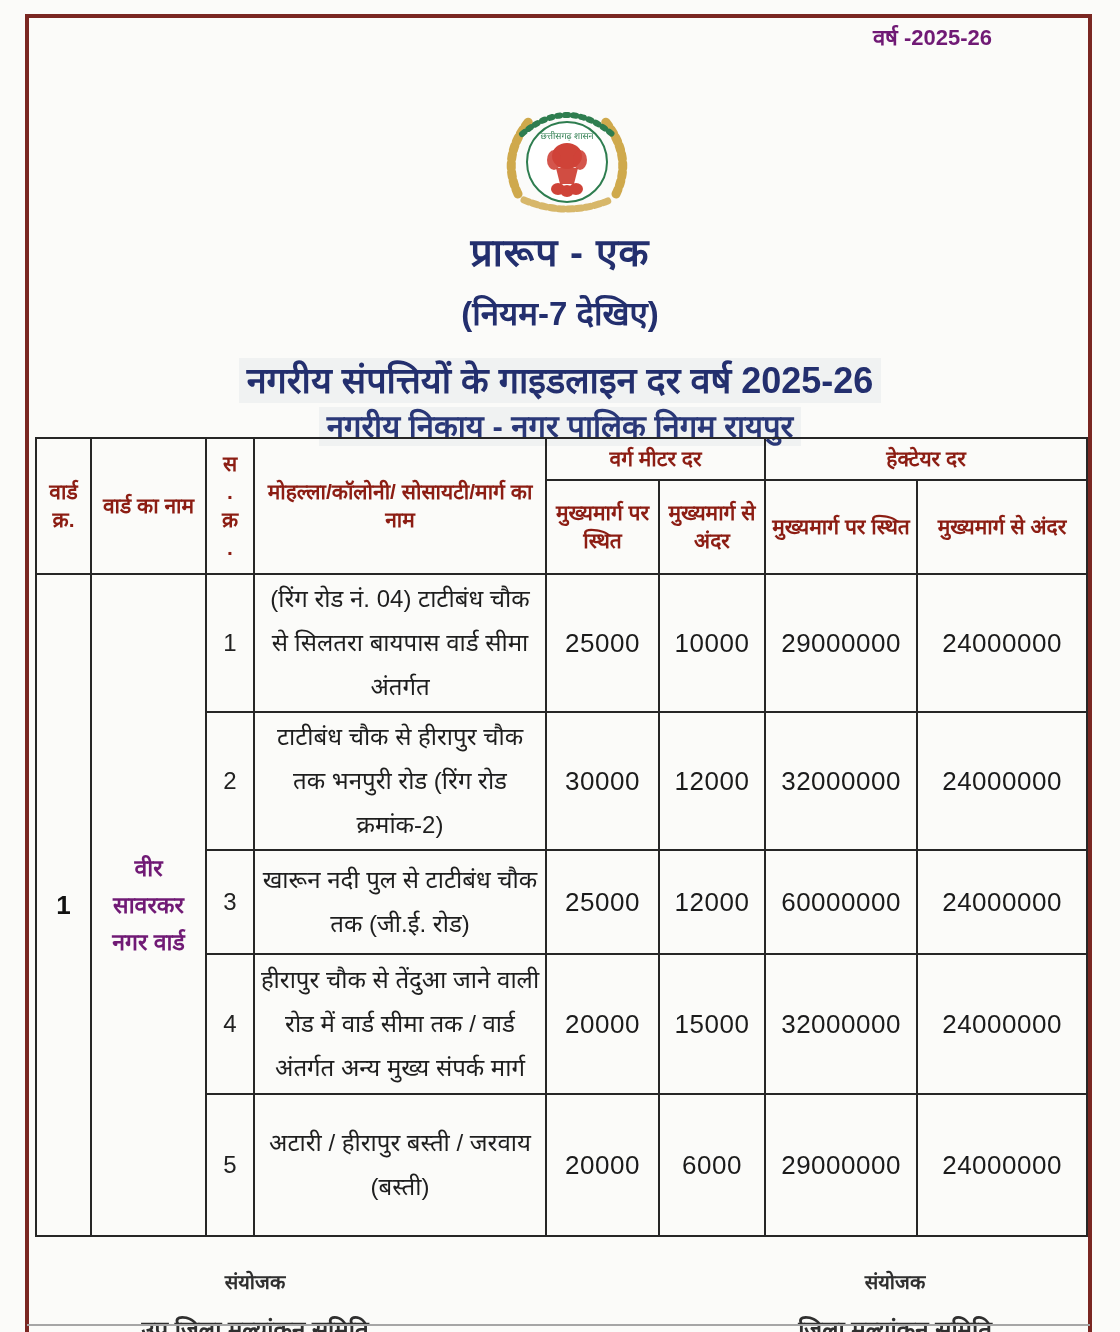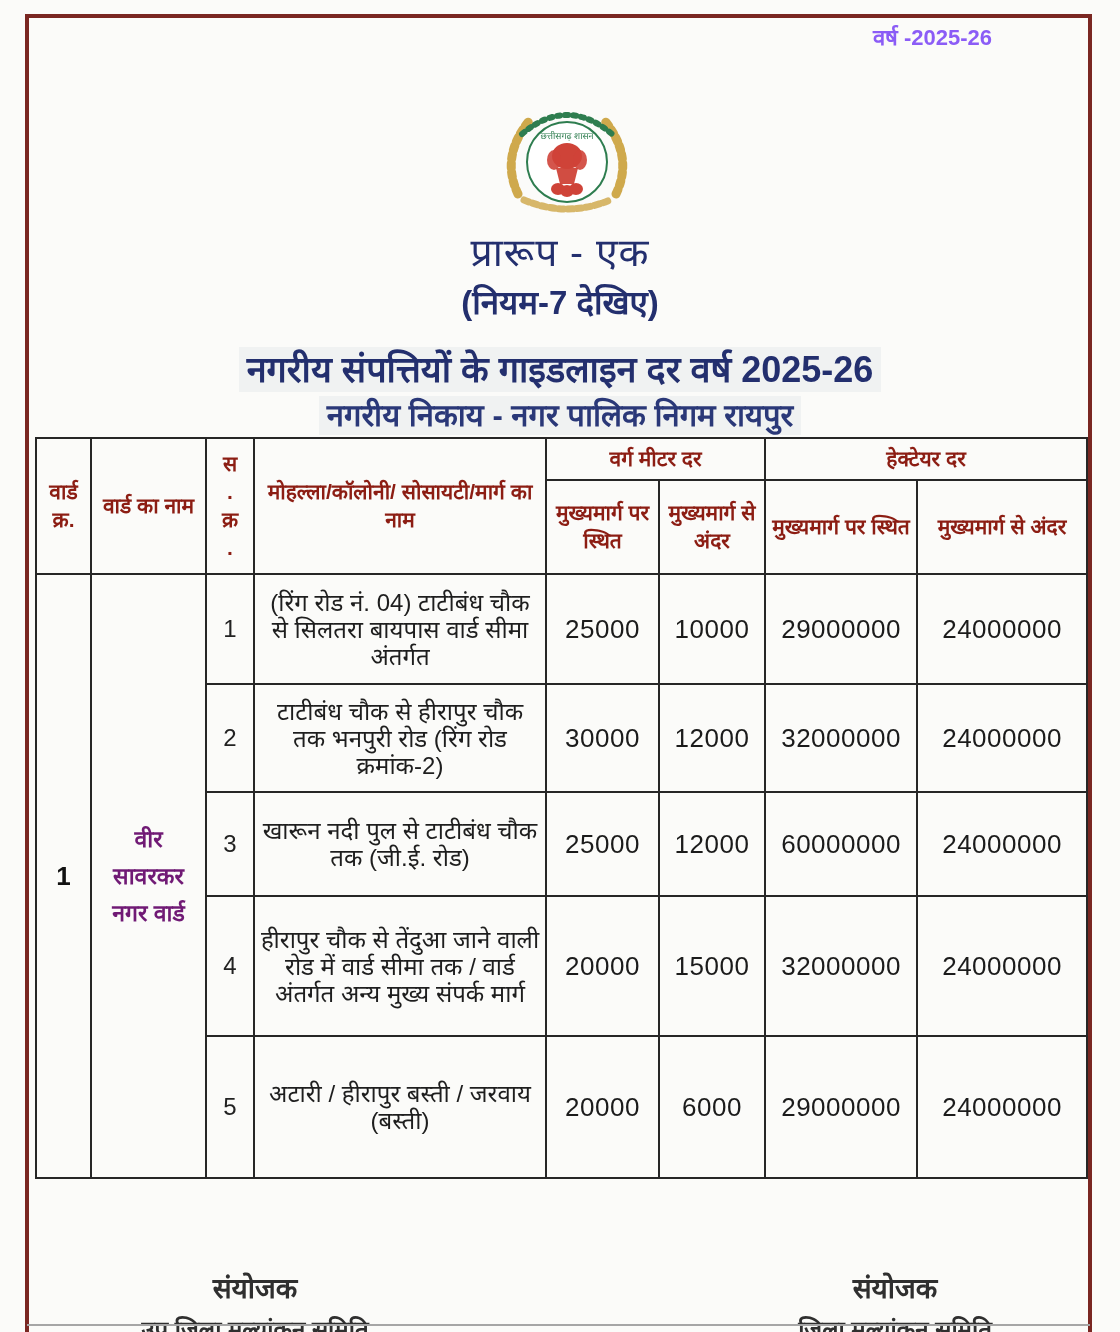--- a/index.html
+++ b/index.html
@@ -10,52 +10,52 @@
     -webkit-font-smoothing:antialiased;
   }
   .page-border{
     position:absolute;left:25px;top:14px;width:1059px;height:1400px;
     border:4px solid #7a2722;pointer-events:none;
   }
   .office-block{
     position:absolute;top:22px;right:128px;text-align:right;
     color:#4a372c;font-weight:bold;line-height:31px;font-size:21px;
   }
-  .office-block .year{font-size:22px;color:#8b5cf6;text-align:right;}
+  .office-block .year{font-size:22px;color:#701a75;text-align:right;}
   .emblem{position:absolute;left:488px;top:94px;width:158px;height:124px;}
   .titles{position:absolute;left:0;top:224px;width:1120px;text-align:center;color:#232f6e;}
-  .t1{font-size:39px;font-weight:normal;letter-spacing:1px;margin-bottom:2px;}
+  .t1{font-size:39px;font-weight:bold;letter-spacing:1px;margin-bottom:13px;}
   .t2{font-size:33px;font-weight:bold;margin-bottom:20px;}
   .t3{font-size:36px;font-weight:bold;}
   .t3 span,.t4 span{background:rgba(213,218,227,0.28);padding:2px 8px;}
   .t4{font-size:31px;font-weight:600;color:#2a3878;}
   table.rates{
     position:absolute;left:35px;top:437px;width:1051px;
     border-collapse:collapse;table-layout:fixed;
   }
   table.rates th,table.rates td{
     border:2px solid #262626;padding:2px 4px;vertical-align:middle;text-align:center;
     overflow:hidden;
   }
   table.rates th{
     color:#8c1d13;font-weight:bold;font-size:21px;line-height:28px;
   }
   th.group-h{height:36px;font-size:22px;margin-top:40px;}
   th.sub-h{height:88px;}
   th.span-h{height:128px;font-size:22px;line-height:30px;}
   th.serial-h{font-size:20px;line-height:22px;}
   td.sn{font-size:24px;color:#222;}
-  td.locality{font-size:24px;color:#1e1e1e;line-height:27px;padding:4px 10px;}
+  td.locality{font-size:24px;color:#1e1e1e;line-height:44px;padding:4px 10px;}
   td.num{font-size:26px;color:#1b1b1b;letter-spacing:0.5px;}
   td.ward-no{font-size:26px;font-weight:bold;color:#111;}
   td.ward-name{font-size:23px;font-weight:bold;color:#701a75;line-height:37px;padding:4px 8px;}
   .r1{height:110px;} .r2{height:108px;} .r3{height:104px;} .r4{height:140px;} .r5{height:142px;}
   .footer-line{position:absolute;left:27px;top:1324px;width:1063px;height:2px;background:#a6a6a6;}
   .sig{position:absolute;top:1268px;width:300px;text-align:center;color:#2f2f2f;}
-  .sig .l1{font-size:28px;font-weight:bold;margin-bottom:6px;}
+  .sig .l1{font-size:20px;font-weight:bold;margin-bottom:17px;}
   .sig .l2{font-size:24px;font-weight:bold;}
   .sig-left{left:105px;}
   .sig-right{left:745px;}
 </style>
 </head>
 <body>
 
 <div class="page-border"></div>
 
 <div class="office-block">

